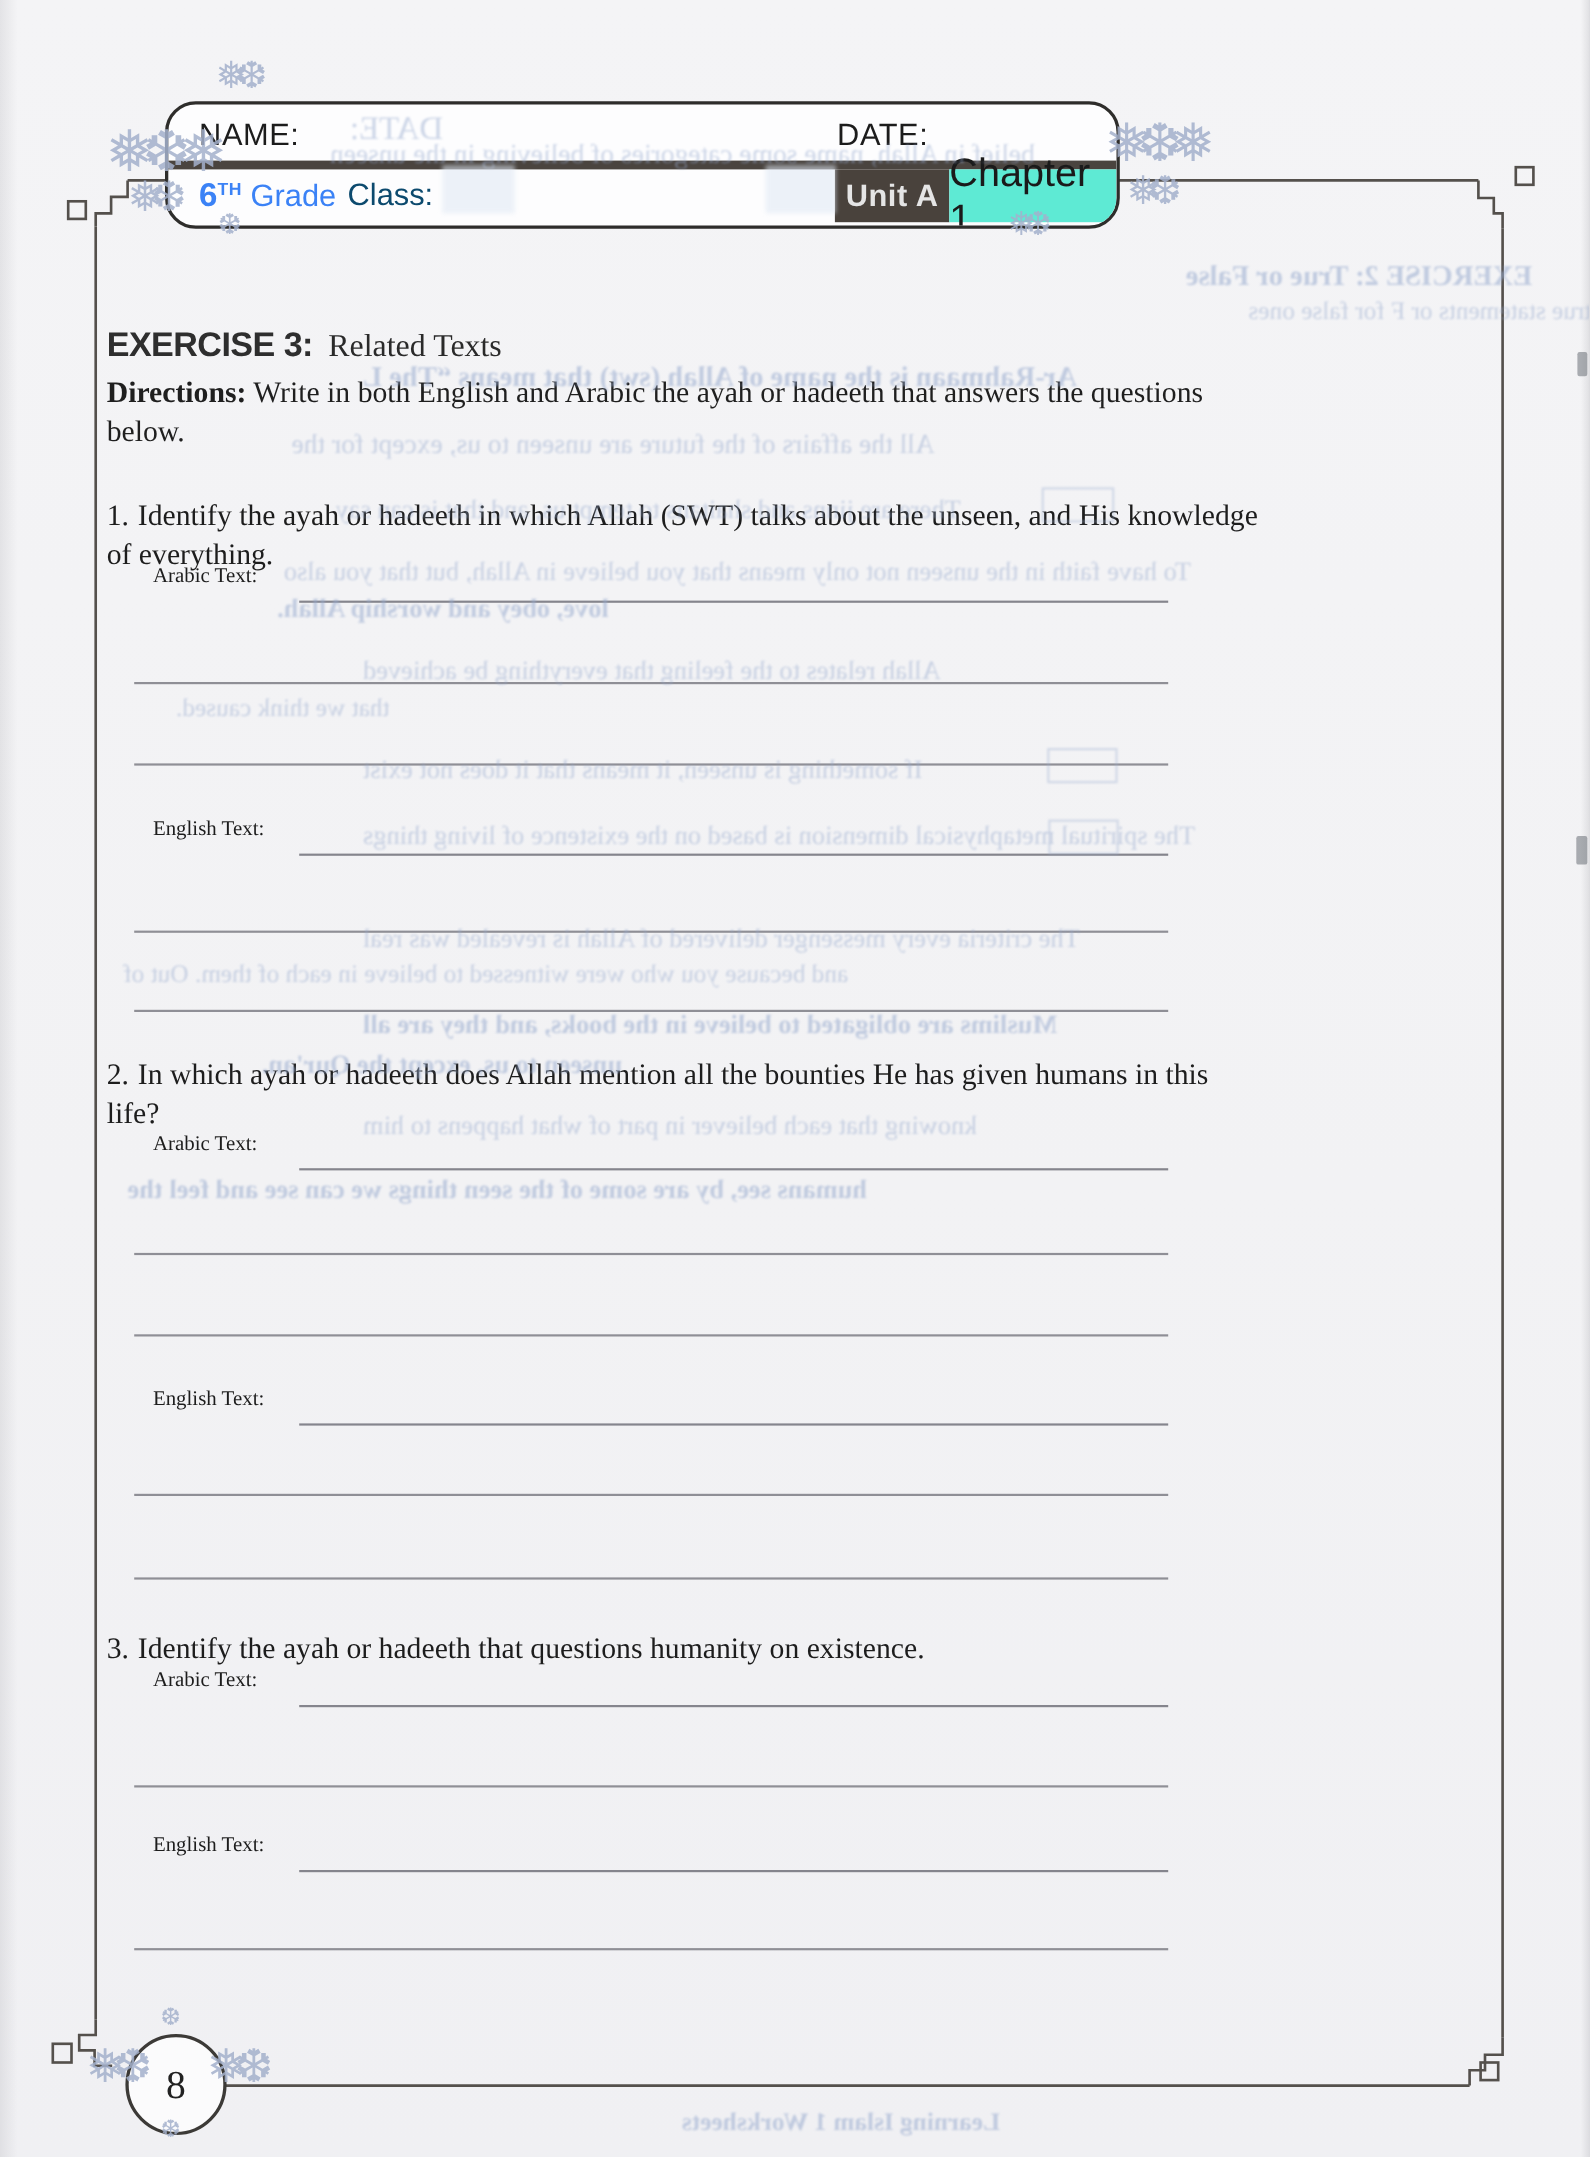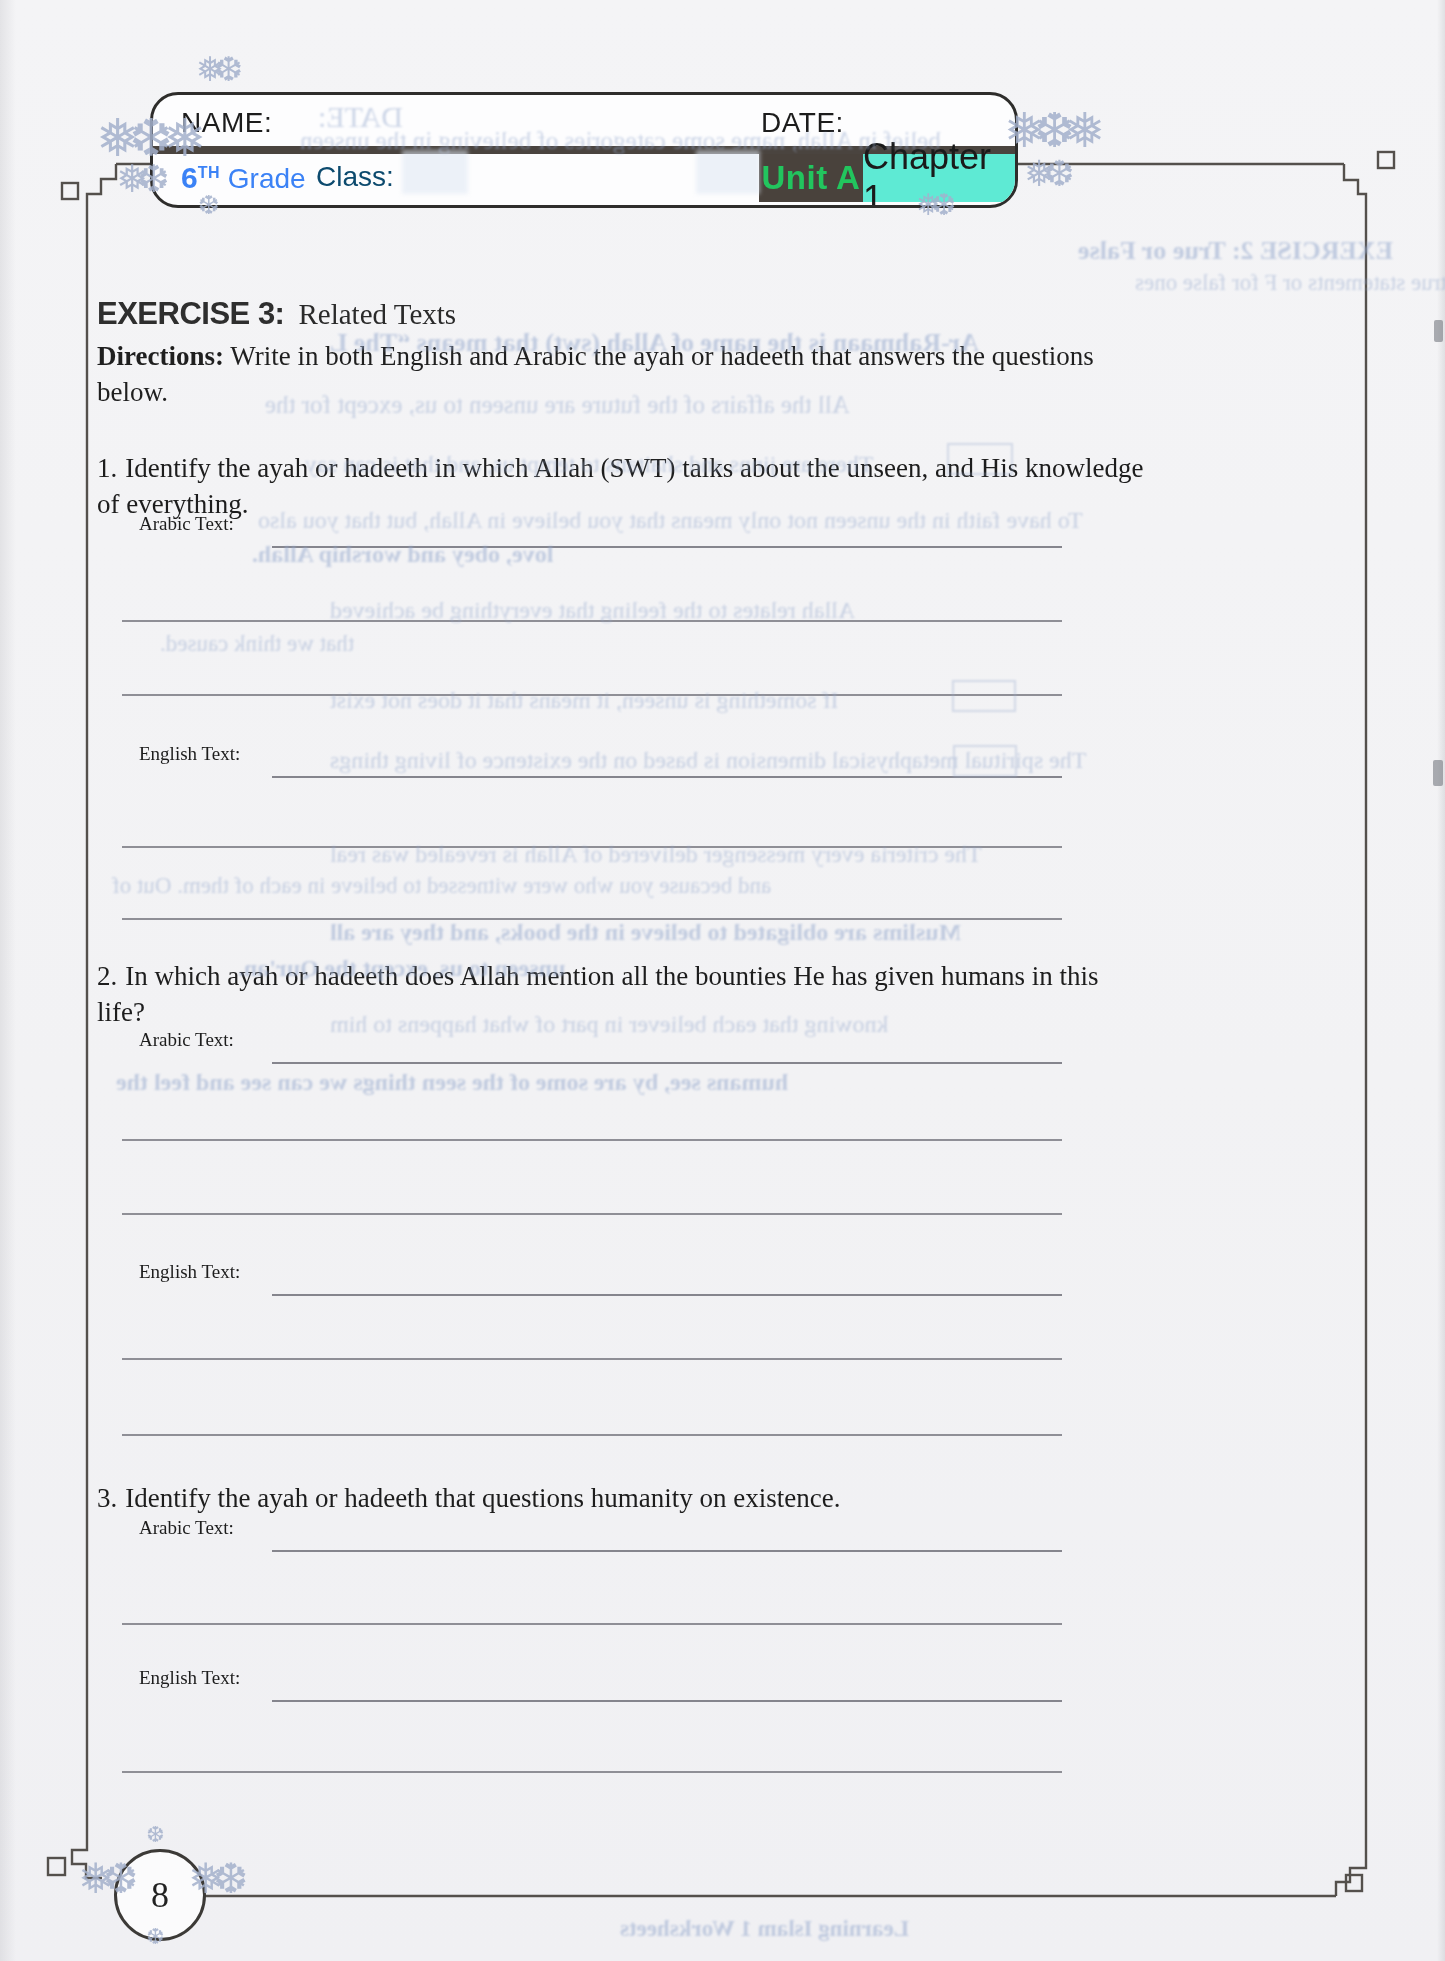--- a/index.html
+++ b/index.html
@@ -28,22 +28,22 @@
   .hb-row1{position:relative;height:51px;}
   .hb-name{position:absolute;left:28px;top:12px;font-size:28px;color:#1c1c1c;letter-spacing:.5px;}
   .hb-date{position:absolute;left:608px;top:12px;font-size:28px;color:#1c1c1c;letter-spacing:.5px;}
   .hb-divider{height:8px;background:#4a443f;}
   .hb-row2{position:relative;height:48px;}
   .hb-grade{position:absolute;left:28px;top:7px;font-size:28px;color:#3b82f6;}
   .hb-grade .gnum{font-weight:bold;font-size:30px;}
   .hb-grade .gsup{font-weight:bold;font-size:16px;vertical-align:10px;letter-spacing:.5px;}
   .hb-class{position:absolute;left:163px;top:7px;font-size:28px;color:#0c4a6e;}
   .hb-right{position:absolute;right:0;top:0;height:48px;display:flex;}
-  .hb-unit{width:104px;height:48px;background:#49423c;color:#22c55e;font-weight:bold;
-    font-size:33px;display:flex;align-items:center;justify-content:center;letter-spacing:.5px;}
+  .hb-unit{width:104px;height:48px;background:#49423c;color:#e5e5e5;font-weight:bold;
+    font-size:28px;display:flex;align-items:center;justify-content:center;letter-spacing:.5px;}
   .hb-chapter{width:152px;height:48px;background:#5eead4;color:#1a1a1a;
     font-size:36px;display:flex;align-items:center;justify-content:center;}
 
   
   .ex-heading{position:absolute;left:97px;top:296px;white-space:nowrap;}
   .ex-heading .exlabel{font-family:"Liberation Sans","DejaVu Sans",sans-serif;
     font-weight:bold;font-size:31px;color:#2e2e2e;letter-spacing:-.5px;}
   .ex-heading .exsub{font-size:29px;color:#2a2a2a;margin-left:14px;}
   .directions{position:absolute;left:97px;top:338px;width:1200px;font-size:27px;line-height:36px;color:#1f1f1f;}
   .directions .dlabel{font-weight:bold;}

